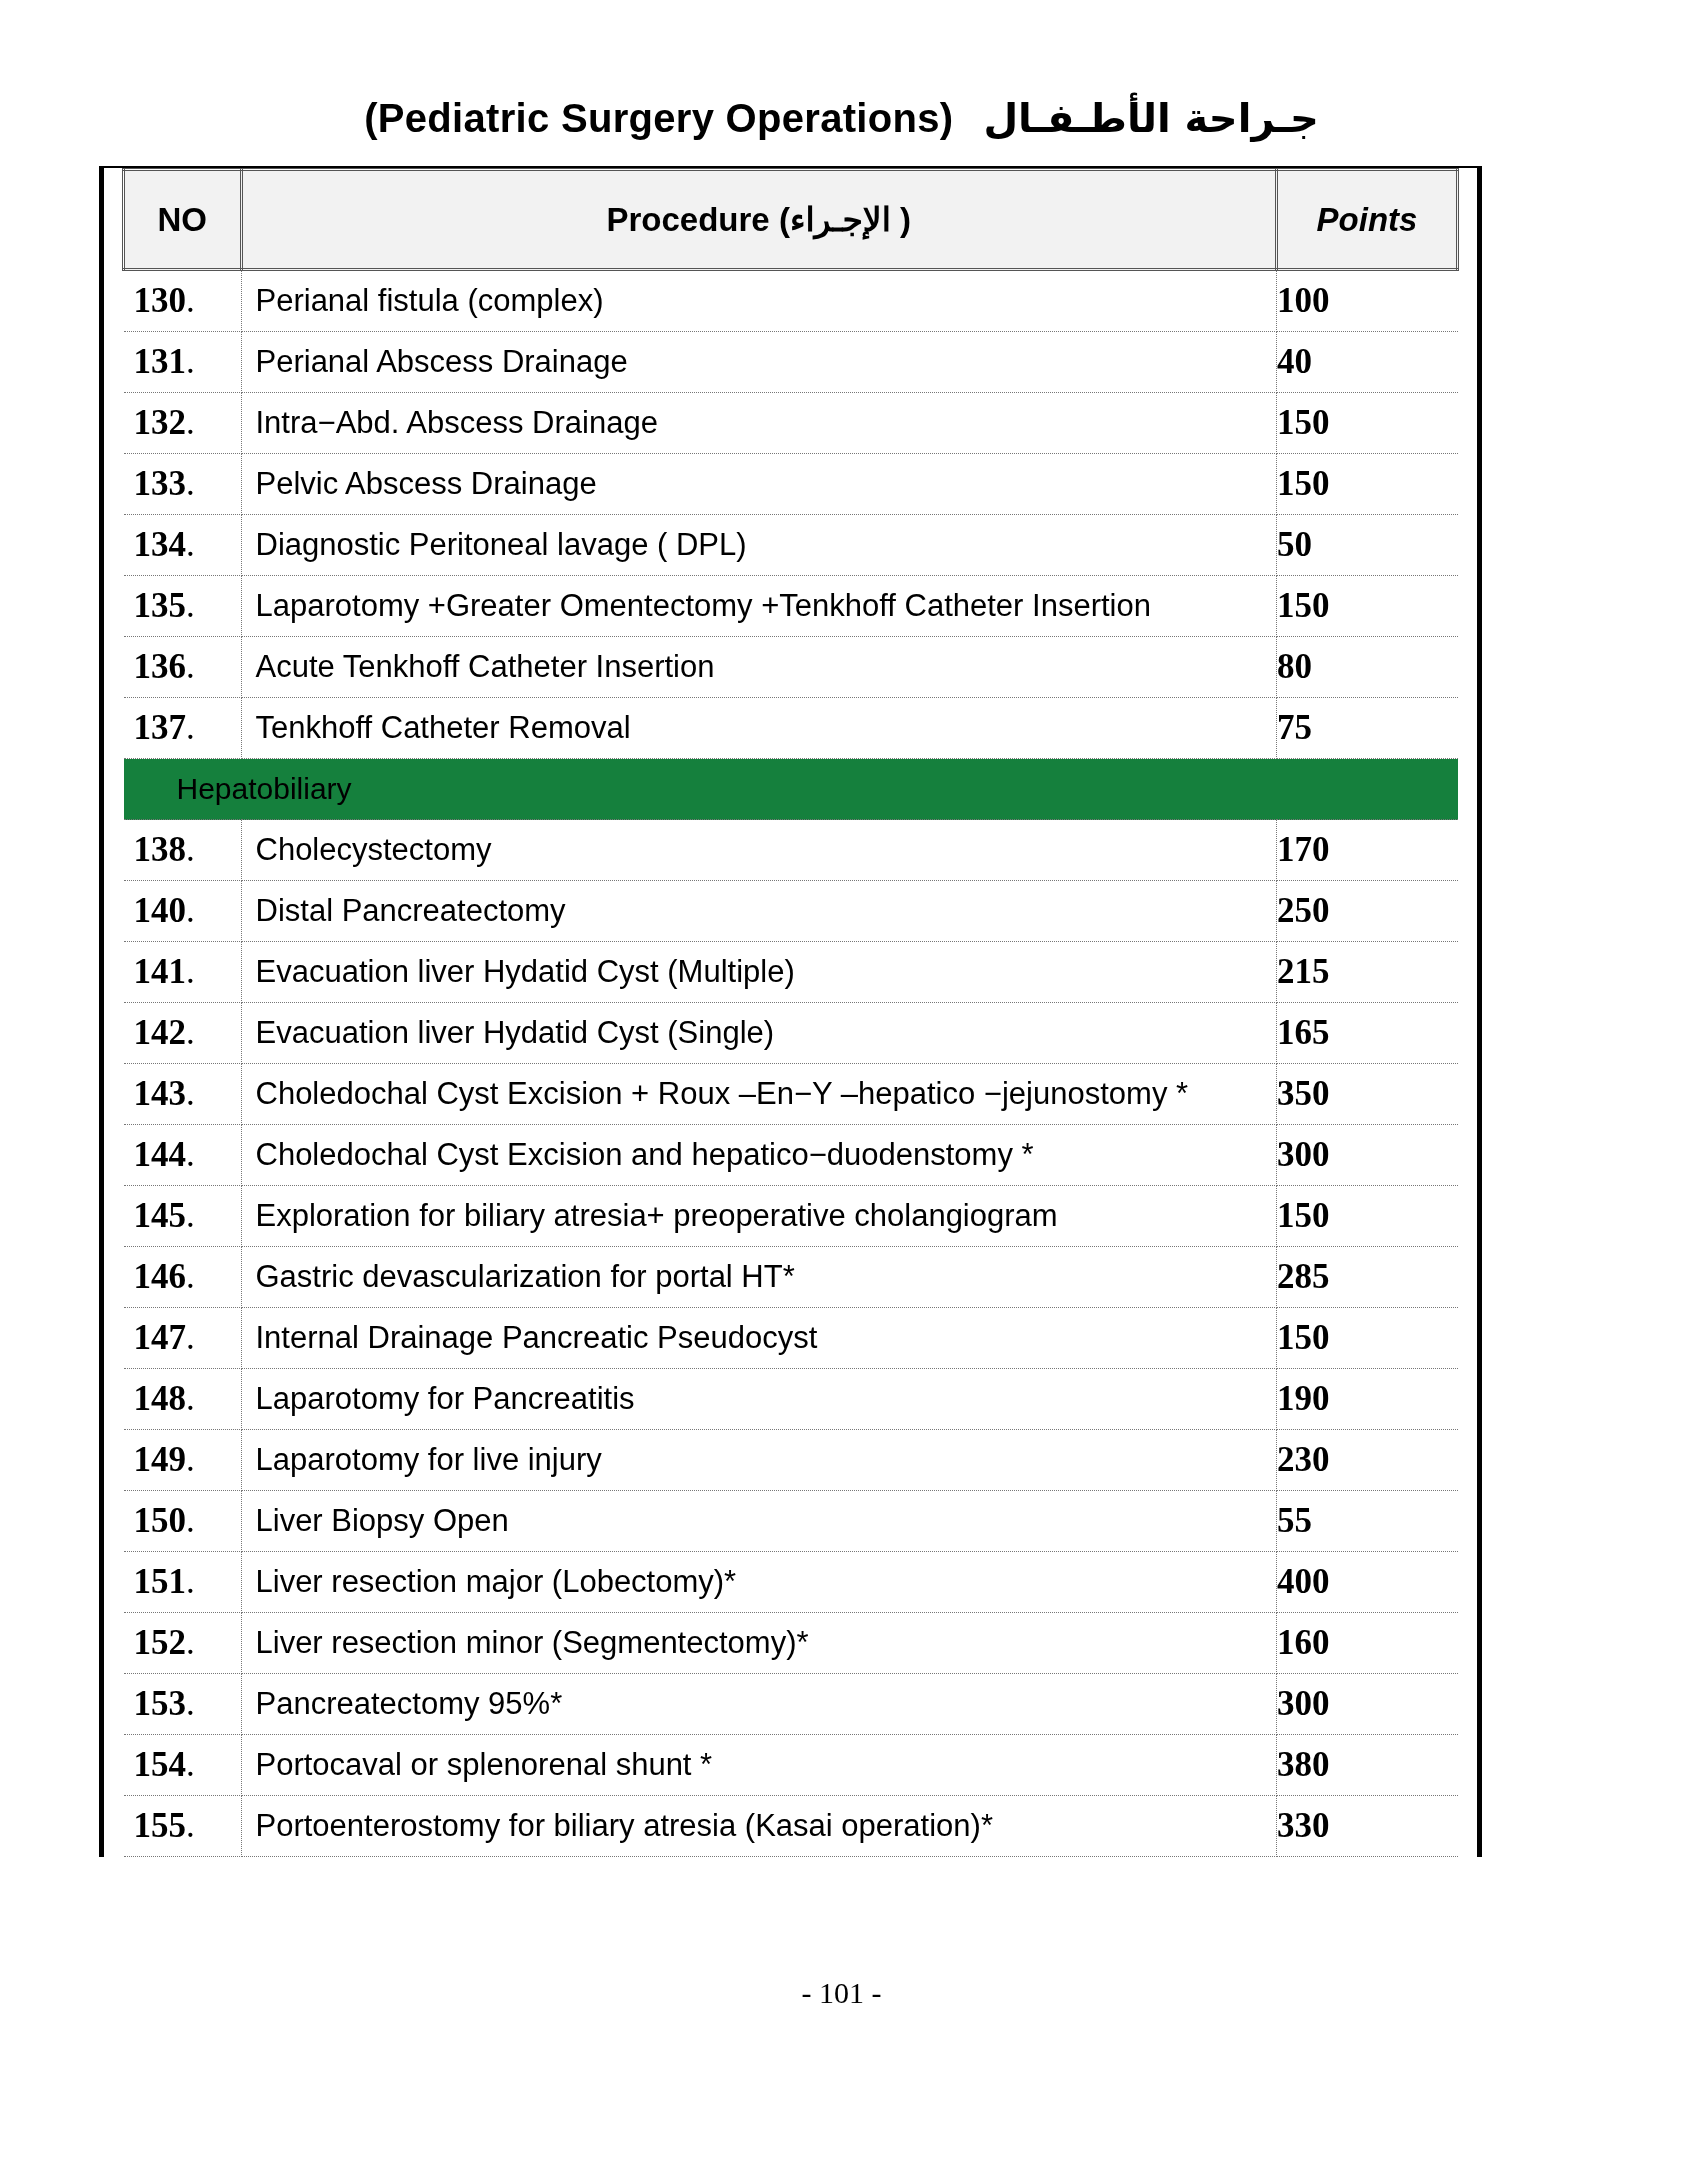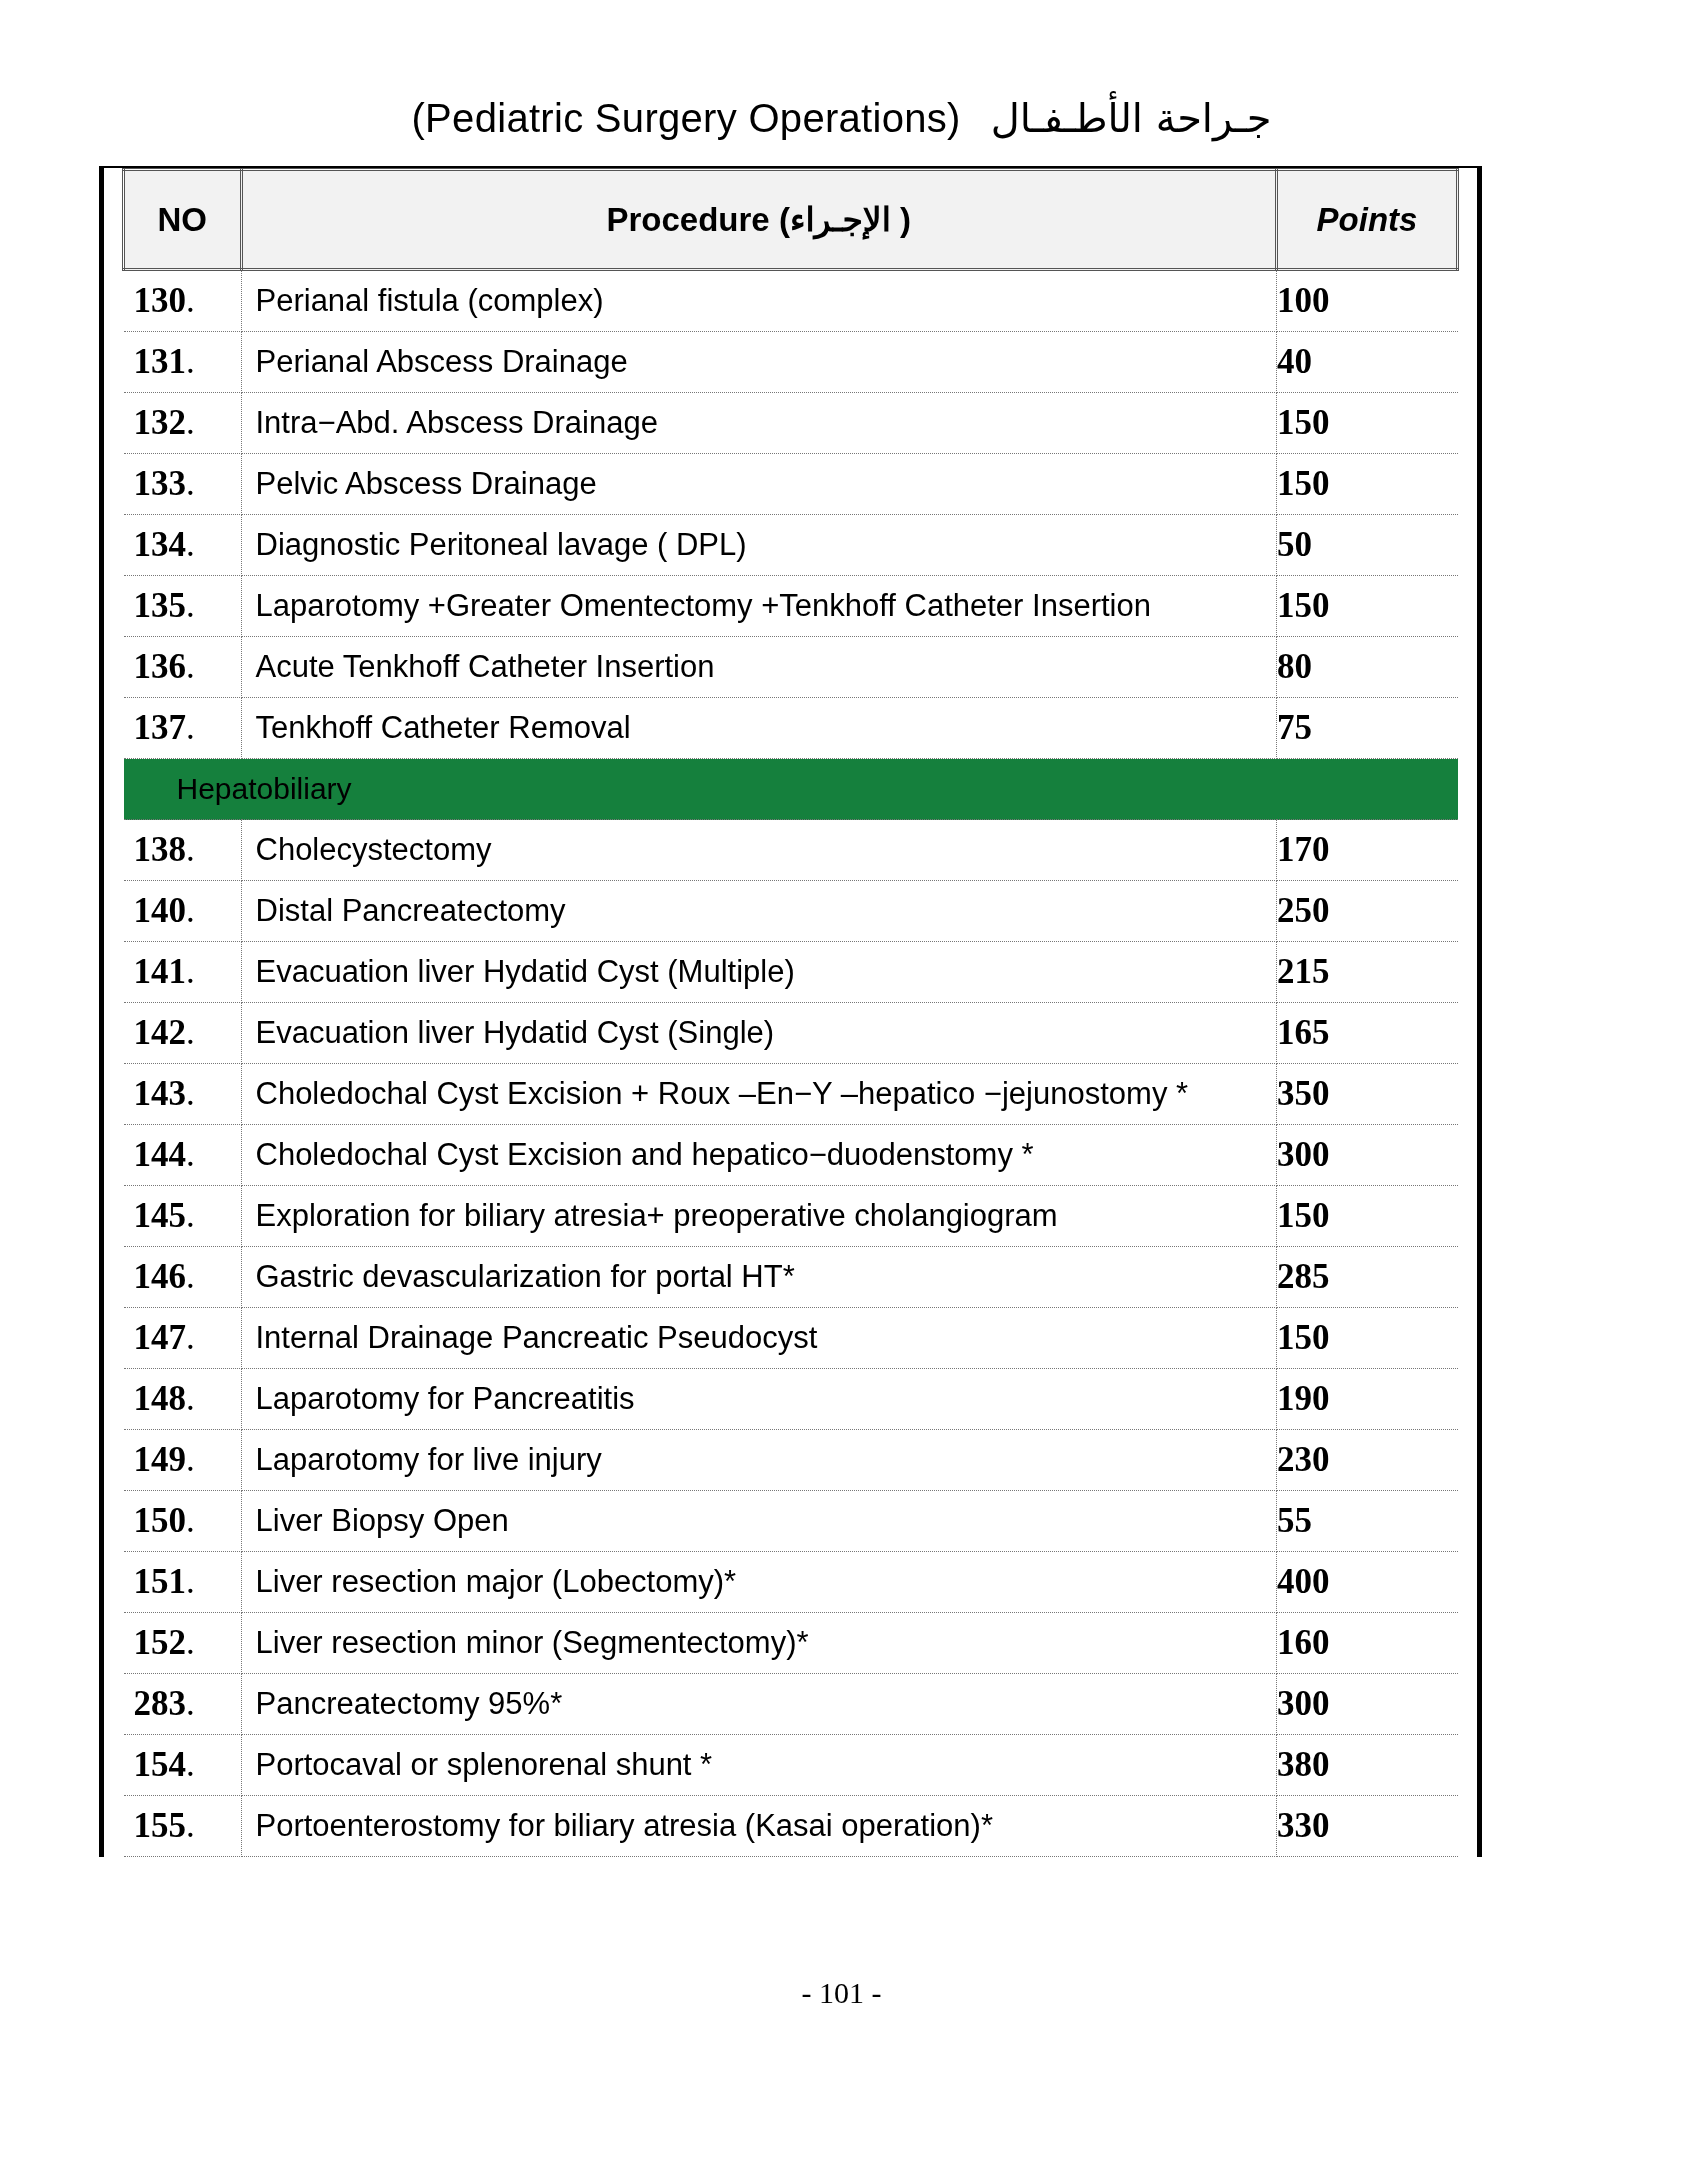--- a/index.html
+++ b/index.html
@@ -1,17 +1,17 @@
 <!DOCTYPE html>
 <html><head>
 <meta charset="utf-8">
 <style>
   html, body { margin:0; padding:0; background:#fff; }
   body { width:1683px; height:2178px; position:relative; font-family:"Liberation Sans", sans-serif; color:#000; }
-  .title { position:absolute; top:95px; left:0; width:1683px; text-align:center; font-weight:normal; font-size:40px; font-family:"Liberation Sans", sans-serif; letter-spacing:0.3px; }
+  .title { position:absolute; top:95px; left:0; width:1683px; text-align:center; font-weight:bold; font-size:40px; font-family:"Liberation Sans", sans-serif; letter-spacing:0.3px; }
   .title .ar { margin-left:30px; font-family:"DejaVu Sans", sans-serif; }
   .table-wrap { position:absolute; left:99px; top:166px; width:1383px; border:5px solid #000; border-bottom:none; border-top:2px solid #000000; padding:0 18px; box-sizing:border-box; }
   table { width:100%; border-collapse:collapse; }
   th { background:#f2f2f2; height:95px; font-size:33px; font-weight:bold; border:3px double #555; }
   th.pts { font-style:italic; }
   td { height:60px; border-bottom:1px dotted #777; padding:0; vertical-align:middle; }
   td.no { width:107px; font-family:"Liberation Serif", serif; font-weight:bold; font-size:35px; padding-left:10px; border-right:1px dotted #777; }
   td.no .dot { font-weight:normal; }
   td.proc { font-size:31px; padding-left:14px; border-right:1px dotted #777; }
   td.pts { width:176px; text-align:left; font-family:"Liberation Serif", serif; font-weight:bold; font-size:35px; }
@@ -142,21 +142,21 @@
           <td class="no"><span>151</span><span class="dot">.</span></td>
           <td class="proc">Liver resection major (Lobectomy)*</td>
           <td class="pts">400</td>
         </tr>
         <tr>
           <td class="no"><span>152</span><span class="dot">.</span></td>
           <td class="proc">Liver resection minor (Segmentectomy)*</td>
           <td class="pts">160</td>
         </tr>
         <tr>
-          <td class="no"><span>283</span><span class="dot">.</span></td>
+          <td class="no"><span>153</span><span class="dot">.</span></td>
           <td class="proc">Pancreatectomy 95%*</td>
           <td class="pts">300</td>
         </tr>
         <tr>
           <td class="no"><span>154</span><span class="dot">.</span></td>
           <td class="proc">Portocaval or splenorenal shunt *</td>
           <td class="pts">380</td>
         </tr>
         <tr>
           <td class="no"><span>155</span><span class="dot">.</span></td>

